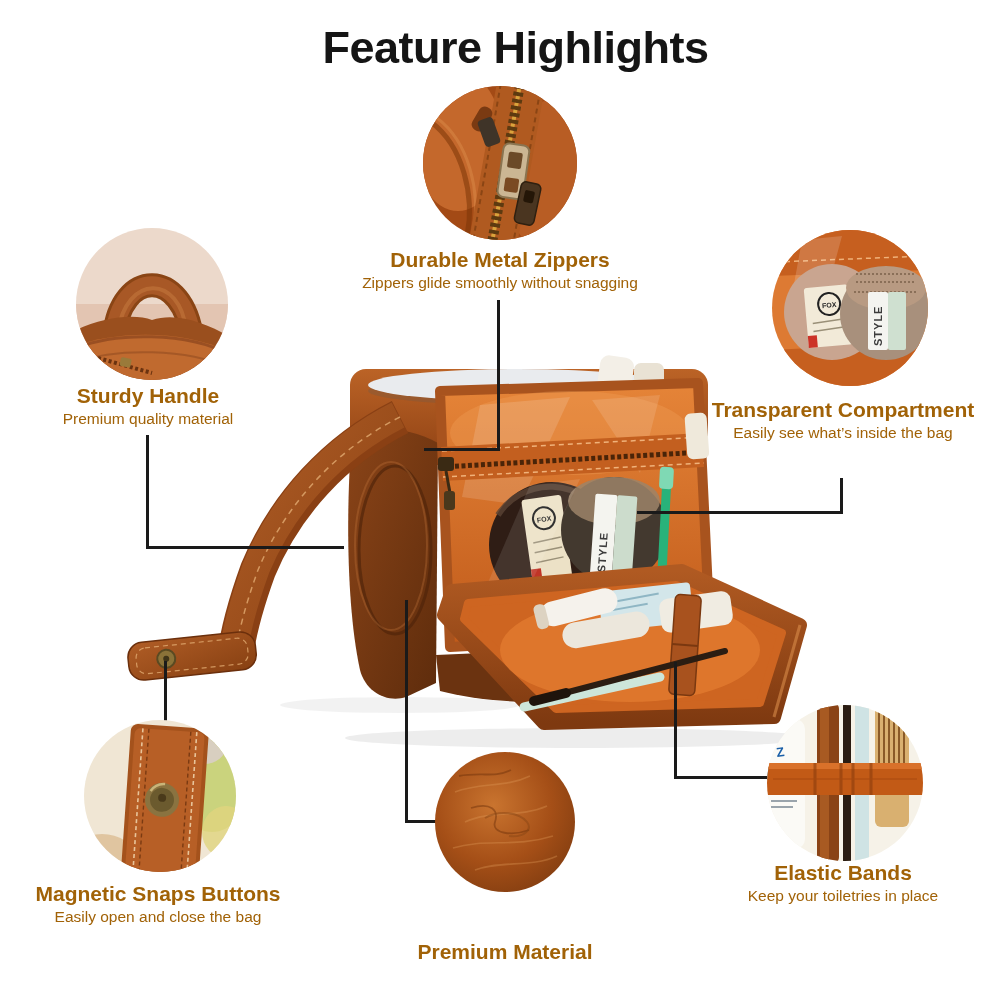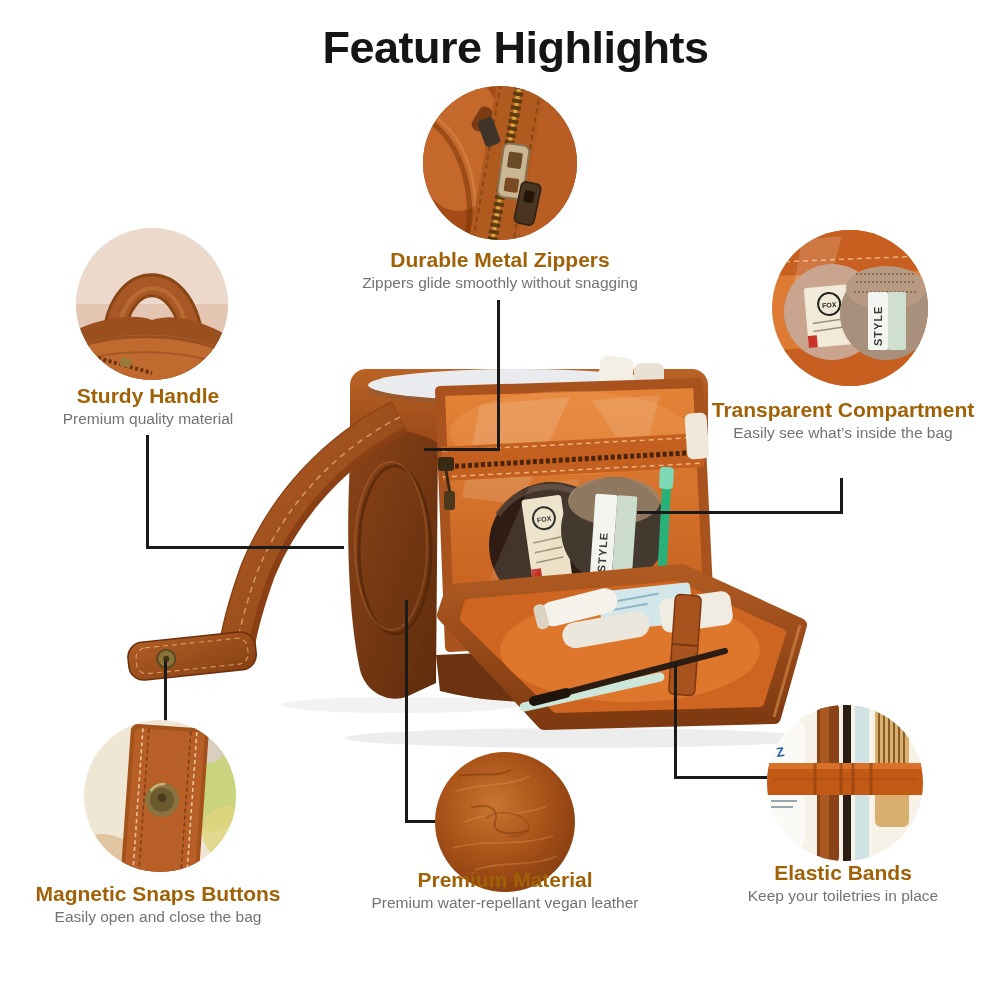--- a/index.html
+++ b/index.html
@@ -5,21 +5,21 @@
   html,body{margin:0;padding:0;background:#ffffff;}
   .canvas{position:relative;width:999px;height:1000px;background:#ffffff;overflow:hidden;
           font-family:"Liberation Sans",sans-serif;color:#161616;}
   .page-title{position:absolute;top:6px;left:0;width:100%;margin:16px;text-align:center;
           font-size:45px;font-weight:800;letter-spacing:-0.5px;color:#151515;}
   .connector{position:absolute;background:#1a1a1a;}
   .circle{position:absolute;border-radius:50%;overflow:hidden;}
   .circle svg{display:block;width:100%;height:100%;}
   .caption{position:absolute;text-align:center;}
   .caption .t{font-size:21px;font-weight:700;line-height:1.1;color:#a16207;}
-  .caption .s{font-size:15.5px;color:#737373;margin-top:3px;line-height:1.15;}
+  .caption .s{font-size:15.5px;color:#a16207;margin-top:3px;line-height:1.15;}
   .bag{position:absolute;left:100px;top:355px;width:730px;height:395px;}
   .bag svg{display:block;width:100%;height:100%;}
   figure{margin:0;}
 </style>
 </head>
 <body>
 
 <div class="canvas">
 
   <h1 class="page-title">Feature Highlights</h1>
@@ -285,23 +285,22 @@
               <stop offset="0.55" stop-color="#a54f17"></stop>
               <stop offset="1" stop-color="#7c3a0f"></stop>
           </radialGradient>
         </defs>
         <rect width="140" height="140" fill="url(#rHide)"></rect>
         <path d="M 20,40 C 45,30 70,36 95,24 M 30,70 C 55,58 85,66 112,54 M 18,96 C 50,86 80,96 118,84 M 40,118 C 66,108 96,116 122,104" stroke="#e09a5a" stroke-width="1.6" fill="none" opacity="0.35"></path>
         <path d="M 36,56 C 56,50 64,58 60,70 C 56,82 78,84 94,78 M 24,24 C 44,20 60,26 76,18" stroke="#6b2f08" stroke-width="1.8" fill="none" opacity="0.45"></path>
         <path d="M 50,66 C 64,58 84,60 92,70 C 98,78 88,86 74,84" stroke="#8a4514" stroke-width="2" fill="none" opacity="0.5"></path>
       </svg>
     </div>
-    <figcaption class="caption" style="left:345px;top:868px;width:320px;">
+    <figcaption class="caption" style="left:345px;top:940px;width:320px;">
       <div class="t">Premium Material</div>
-      <div class="s">Premium water-repellant vegan leather</div>
     </figcaption>
   </figure>
 
   <figure>
     <div class="circle" style="left:767px;top:705px;width:156px;height:156px;">
       <svg viewBox="0 0 156 156">
         <rect width="156" height="156" fill="#f6f2e8"></rect>
         <rect x="-6" y="14" width="44" height="130" rx="10" fill="#fbfaf6"></rect>
         <text x="10" y="52" font-size="13" font-weight="bold" fill="#1a5fa8" transform="rotate(-8 10 52)">Z</text>
         <rect x="0" y="62" width="34" height="13" fill="#3a8fc4" opacity="0.9"></rect>

